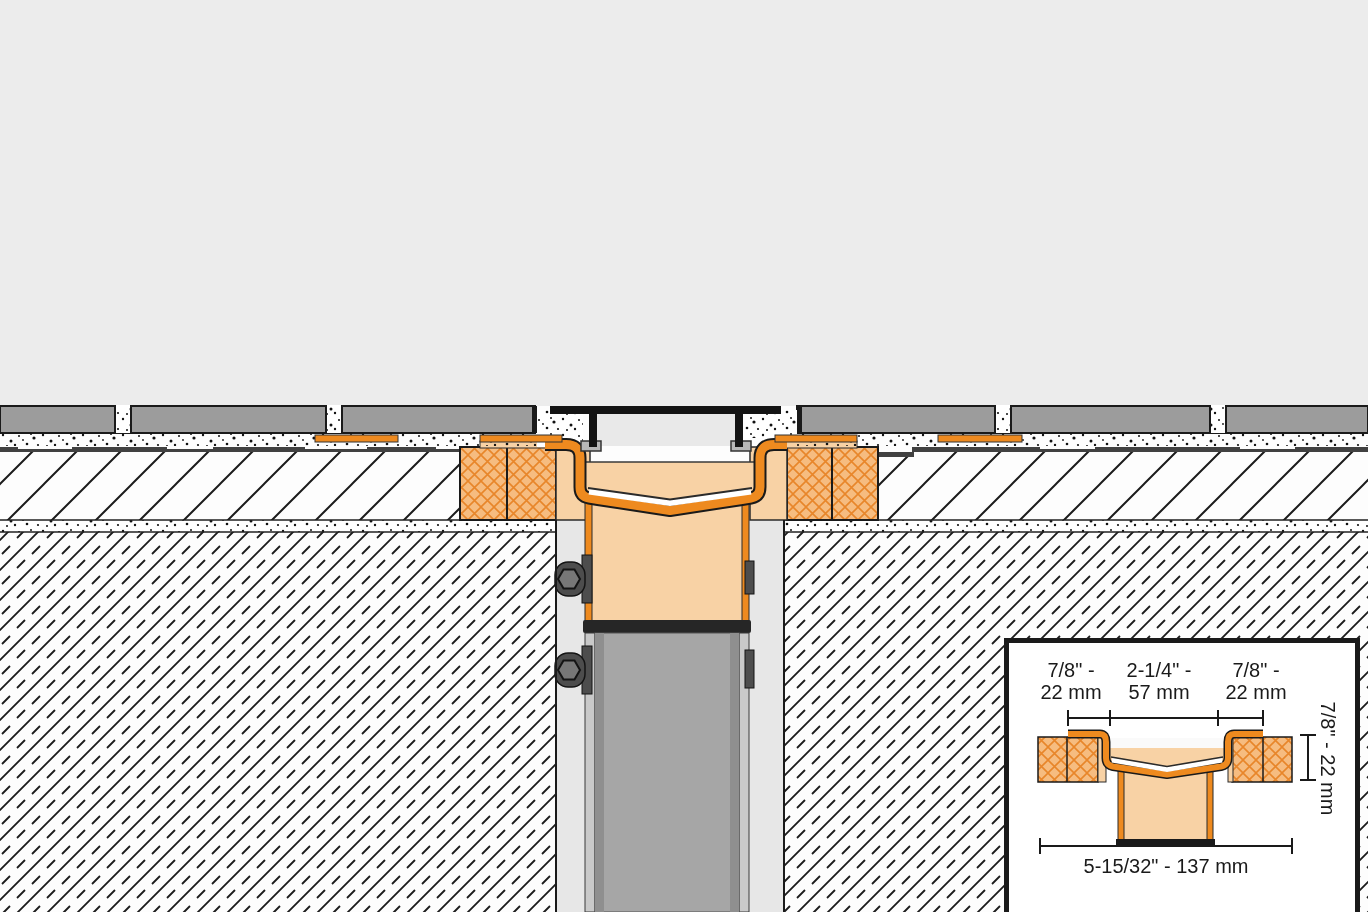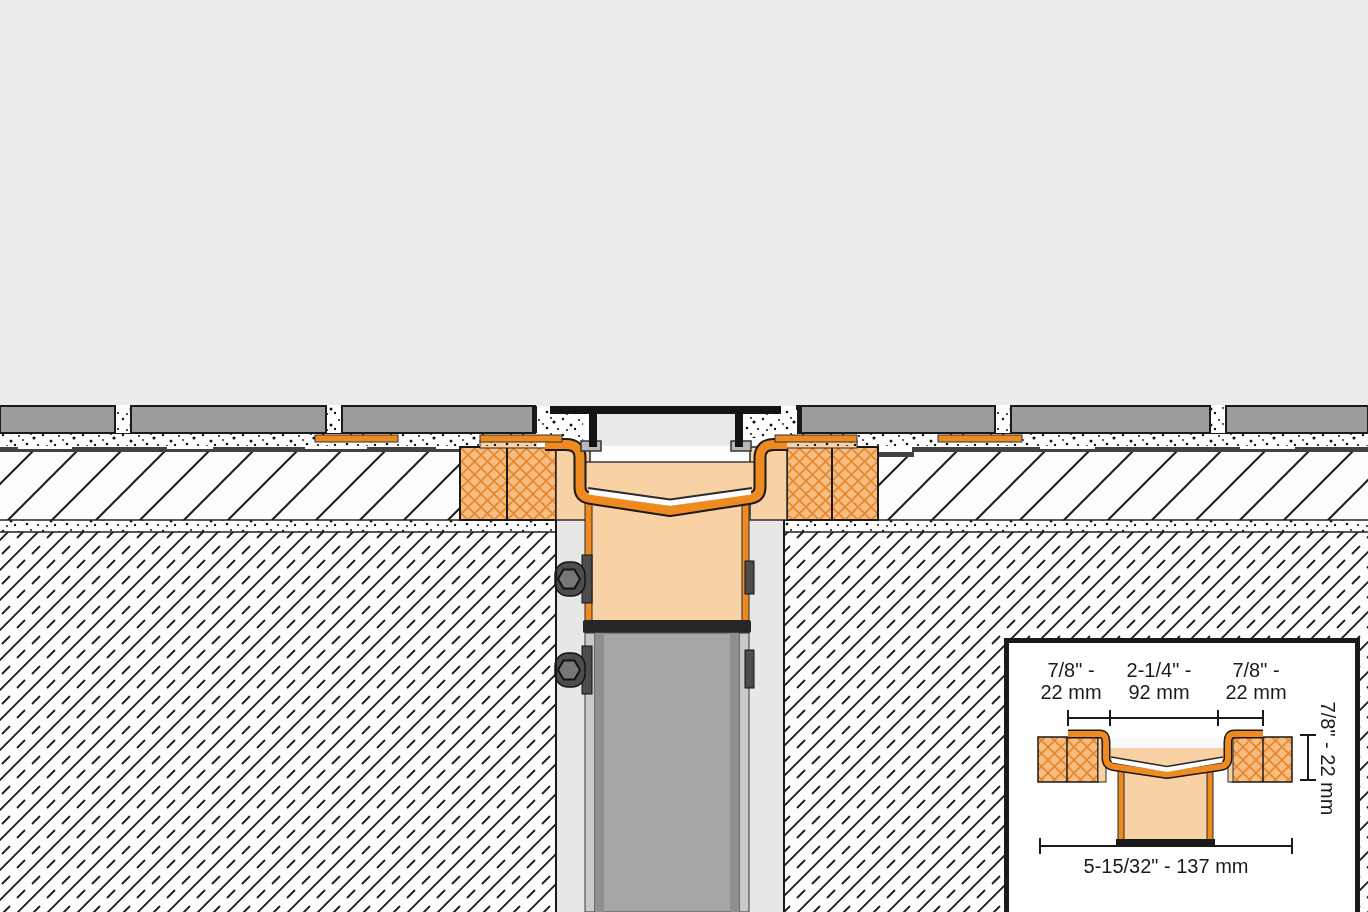--- a/index.html
+++ b/index.html
@@ -235,21 +235,21 @@
       <path d="M31,195 V211 M283,195 V211"></path>
     </g>
   </svg>
 
   <div class="dim-label" style="left:17px;top:16px;width:90px;">
     <span>7/8" -</span><br>
     <span>22 mm</span>
   </div>
   <div class="dim-label" style="left:100px;top:16px;width:100px;">
     <span>2-1/4" -</span><br>
-    <span>92 mm</span>
+    <span>57 mm</span>
   </div>
   <div class="dim-label" style="left:202px;top:16px;width:90px;">
     <span>7/8" -</span><br>
     <span>22 mm</span>
   </div>
   <div class="dim-label-vert">7/8" - 22 mm</div>
   <div class="dim-label" style="left:47px;top:212px;width:220px;">5-15/32" - 137 mm</div>
 </div>
 
 </div>

